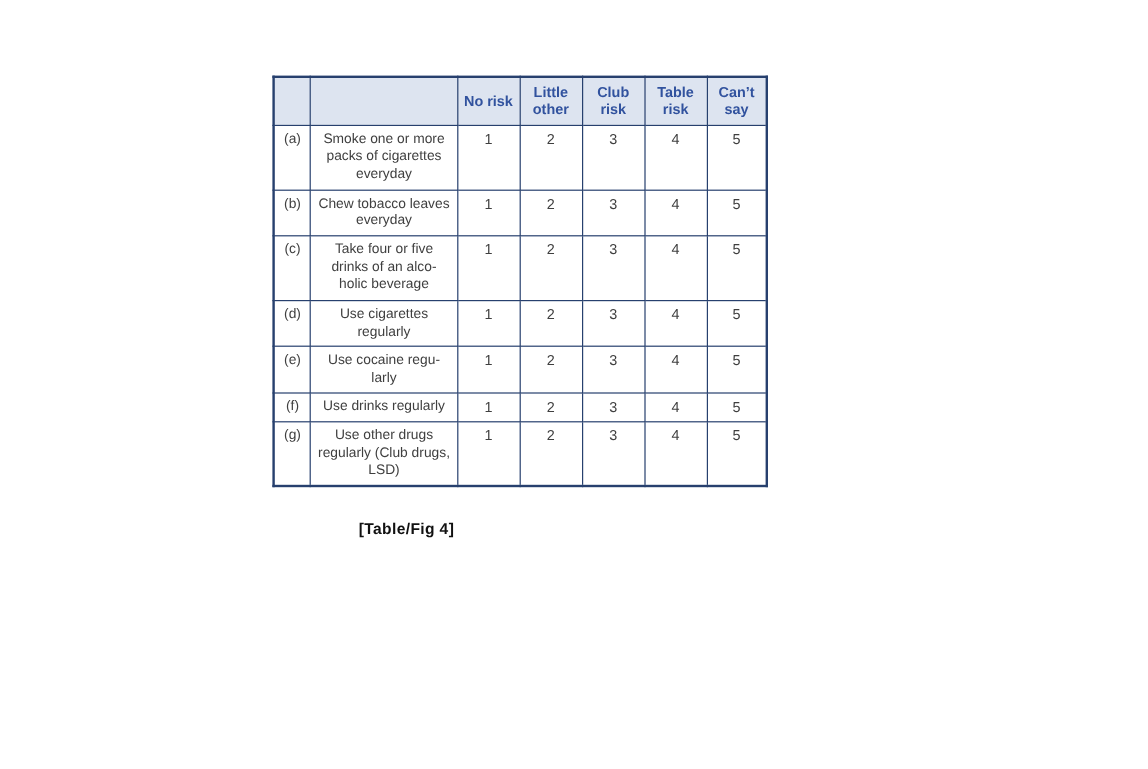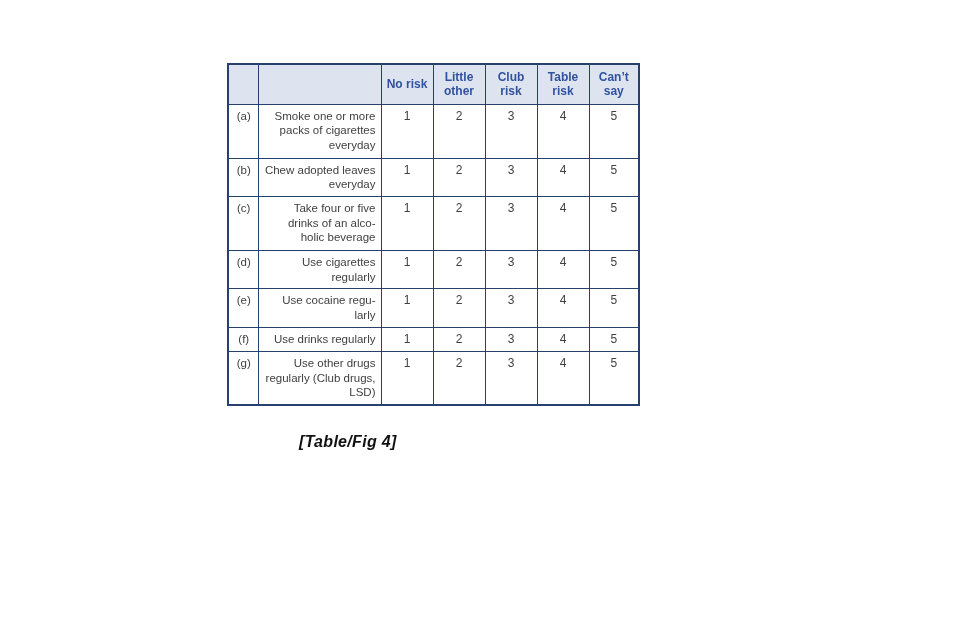--- a/index.html
+++ b/index.html
@@ -47,21 +47,21 @@
   }
   .risk-table td {
     color: var(--body-text);
     font-size: 11.5px;
     vertical-align: top;
     padding-top: 4px;
     line-height: 1.28;
     background: #ffffff;
   }
   td.lab { text-align: center; padding-left: 1px; }
-  td.desc { text-align: right; padding: 4px 5px 4px 6px; }
+  td.desc { text-align: center; padding: 4px 5px 4px 6px; }
   td.val { text-align: center; font-size: 12px; }
   tr.r-tall  { height: 54px; }
   tr.r-med   { height: 38px; }
   tr.r-short { height: 24px; }
   .footnote {
     position: absolute;
     left: 229px;
     top: 408px;
     font-size: 12px;
     color: var(--body-text);
@@ -69,23 +69,22 @@
   }
   .footnote sup {
     font-size: 8px;
     vertical-align: super;
     line-height: 0;
   }
   .caption {
     position: absolute;
     left: 299px;
     top: 433px;
-    font-size: 16px;
+    font-size: 13px;
     font-weight: bold;
-    font-style: italic;
     color: var(--caption-text);
     letter-spacing: 0.3px;
   }
 </style>
 </head>
 <body>
 
 <div class="page">
 
   <table class="risk-table">
@@ -114,21 +113,21 @@
         <td class="lab">(a)</td>
         <td class="desc">Smoke one or more packs of cigarettes everyday</td>
         <td class="val">1</td>
         <td class="val">2</td>
         <td class="val">3</td>
         <td class="val">4</td>
         <td class="val">5</td>
       </tr>
       <tr class="r-med">
         <td class="lab">(b)</td>
-        <td class="desc">Chew adopted leaves everyday</td>
+        <td class="desc">Chew tobacco leaves everyday</td>
         <td class="val">1</td>
         <td class="val">2</td>
         <td class="val">3</td>
         <td class="val">4</td>
         <td class="val">5</td>
       </tr>
       <tr class="r-tall">
         <td class="lab">(c)</td>
         <td class="desc">Take four or five drinks of an alco-holic beverage</td>
         <td class="val">1</td>

